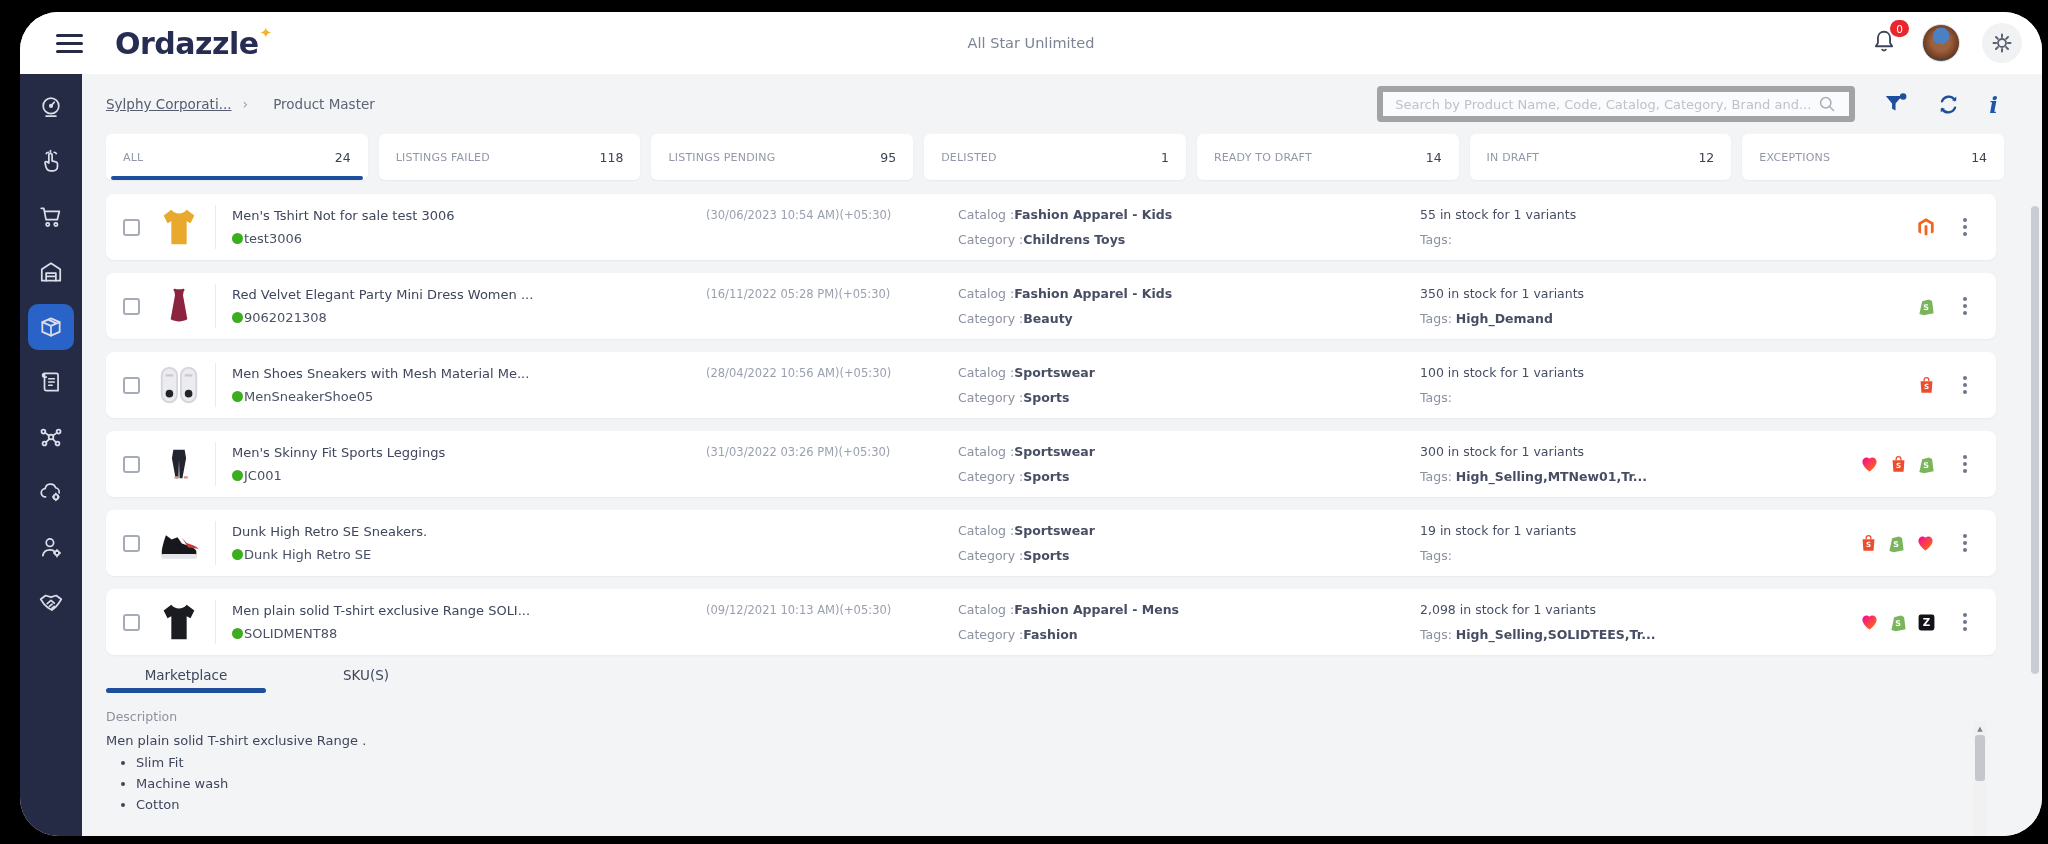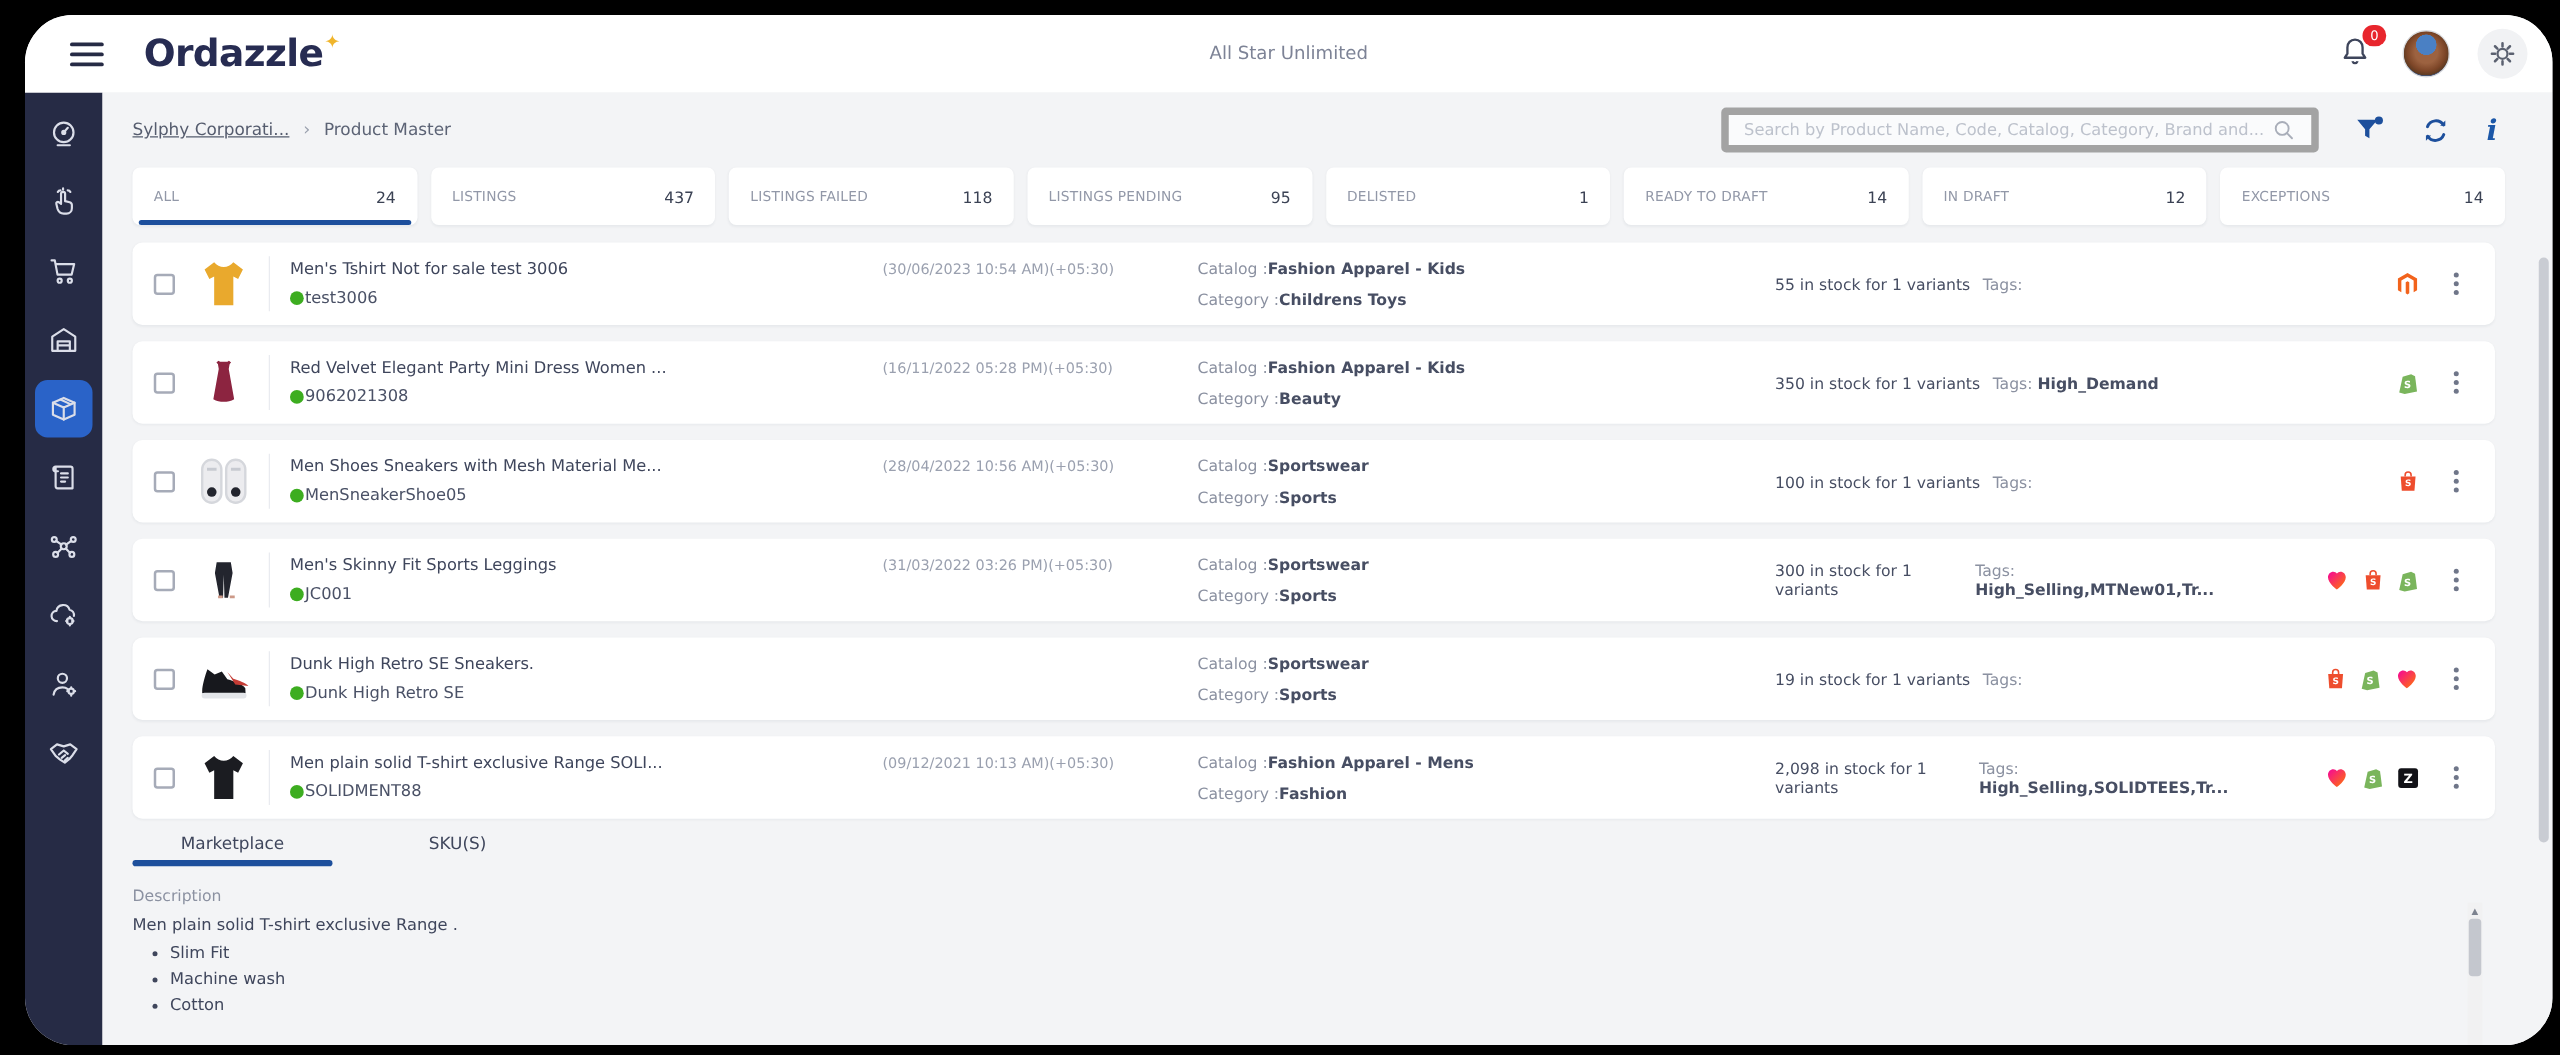--- a/index.html
+++ b/index.html
@@ -39,21 +39,21 @@
   .sitem { width:46px; height:46px; display:flex; align-items:center;
            justify-content:center; border-radius:10px; cursor:pointer; }
   .sitem.active { background:#2a63c8; }
   .sitem svg { stroke:#dbdee9; }
   .main { flex:1; position:relative; background:#f3f4f6; overflow:hidden; }
 
   
   .topbar { height:56px; display:flex; align-items:center; padding:4px 44px 0 24px; }
   .crumb-link { color:#555c6e; font-size:13.5px; text-decoration:underline; cursor:pointer; }
   .crumb-sep { color:#9aa0ae; margin:0 11px; font-size:14px; }
-  .crumb-cur { color:#5c6375; font-size:13.5px; }
+  .crumb-cur { color:#5c6375; font-size:13.5px;margin-left:14px; }
   .search { margin-left:auto; width:478px; height:36px; background:#fafbfc;
             border:6px solid #a3a3a3; border-radius:4px; display:flex;
             align-items:center; padding:0 12px; }
   .search input { border:0; background:transparent; flex:1; font-size:13px;
                   color:#555c6e; outline:none; font-family:inherit; }
   .search input::placeholder { color:#bdc2cc; }
   .tool { margin-left:27px; cursor:pointer; display:flex; align-items:center; }
   .info-i { color:#1b57a8; font-family:"DejaVu Serif","Liberation Serif",serif;
             font-style:italic; font-weight:bold; font-size:23px; line-height:1; }
 
@@ -80,21 +80,21 @@
   .ncol { flex:1; min-width:0; display:flex; flex-direction:column; gap:8px; }
   .pname { font-size:13px; color:#3f465c; font-weight:500; white-space:nowrap;
            overflow:hidden; text-overflow:ellipsis; padding-right:10px; }
   .coderow { display:flex; align-items:center; gap:1px; }
   .dot { width:11px; height:11px; border-radius:50%; background:#3dad20; flex:none; }
   .pcode { font-size:13px; color:#4a5166; }
   .dcol { width:252px; flex:none; font-size:11.5px; color:#9aa0af;
           align-self:flex-start; padding-top:14px; }
   .ccol { width:462px; flex:none; display:flex; flex-direction:column; gap:10px;
           font-size:12.5px; }
-  .scol { width:368px; flex:none; display:flex; flex-direction:row; gap:10px;
+  .scol { width:368px; flex:none; display:flex; flex-direction:column; gap:10px;
           font-size:12.5px; }
   .lab { color:#8b91a1; } .val { color:#474e63; font-weight:600; }
   .stockline { color:#474e63; }
   .chcol { width:148px; flex:none; display:flex; justify-content:flex-end;
            gap:9px; align-items:center; }
   .chcol span { display:flex; }
   .kebab { width:46px; flex:none; display:flex; flex-direction:column; gap:3px;
            align-items:center; cursor:pointer; padding-left:12px; }
   .kebab i { width:4px; height:4px; border-radius:50%; background:#6f7689; }
 
@@ -262,24 +262,20 @@
         </div>
         <div class="tool">
           <span class="info-i">i</span>
         </div>
       </div>
 
       <div class="tabsrow" id="tabsrow">
           <div class="tab active">
             <span class="lbl">ALL</span>
             <span class="cnt">24</span>
-          </div>
-          <div class="tab">
-            <span class="lbl">LISTINGS</span>
-            <span class="cnt">437</span>
           </div>
           <div class="tab">
             <span class="lbl">LISTINGS FAILED</span>
             <span class="cnt">118</span>
           </div>
           <div class="tab">
             <span class="lbl">LISTINGS PENDING</span>
             <span class="cnt">95</span>
           </div>
           <div class="tab">

